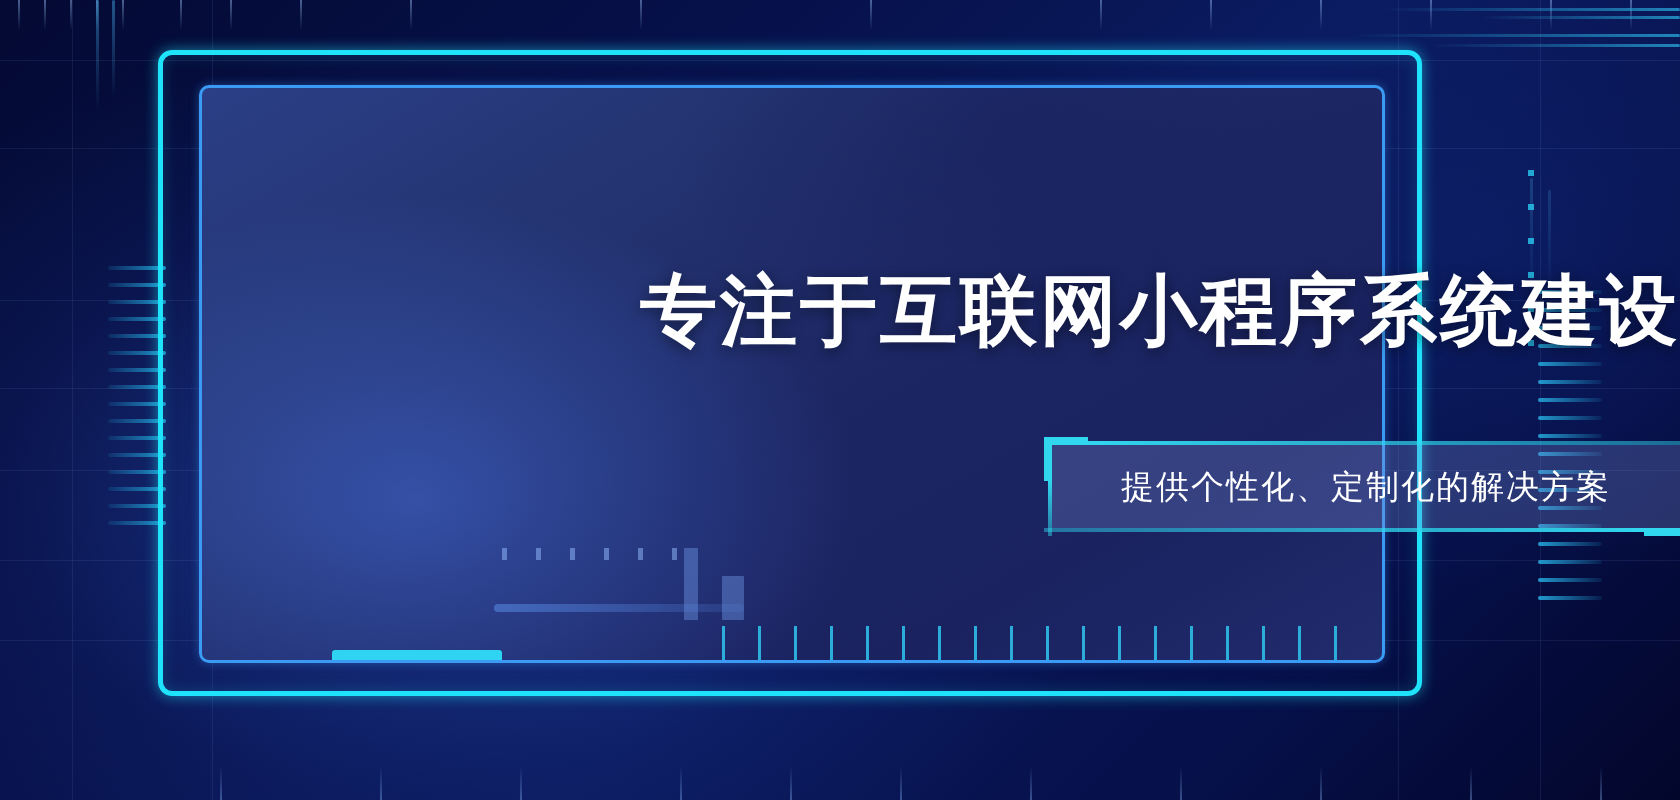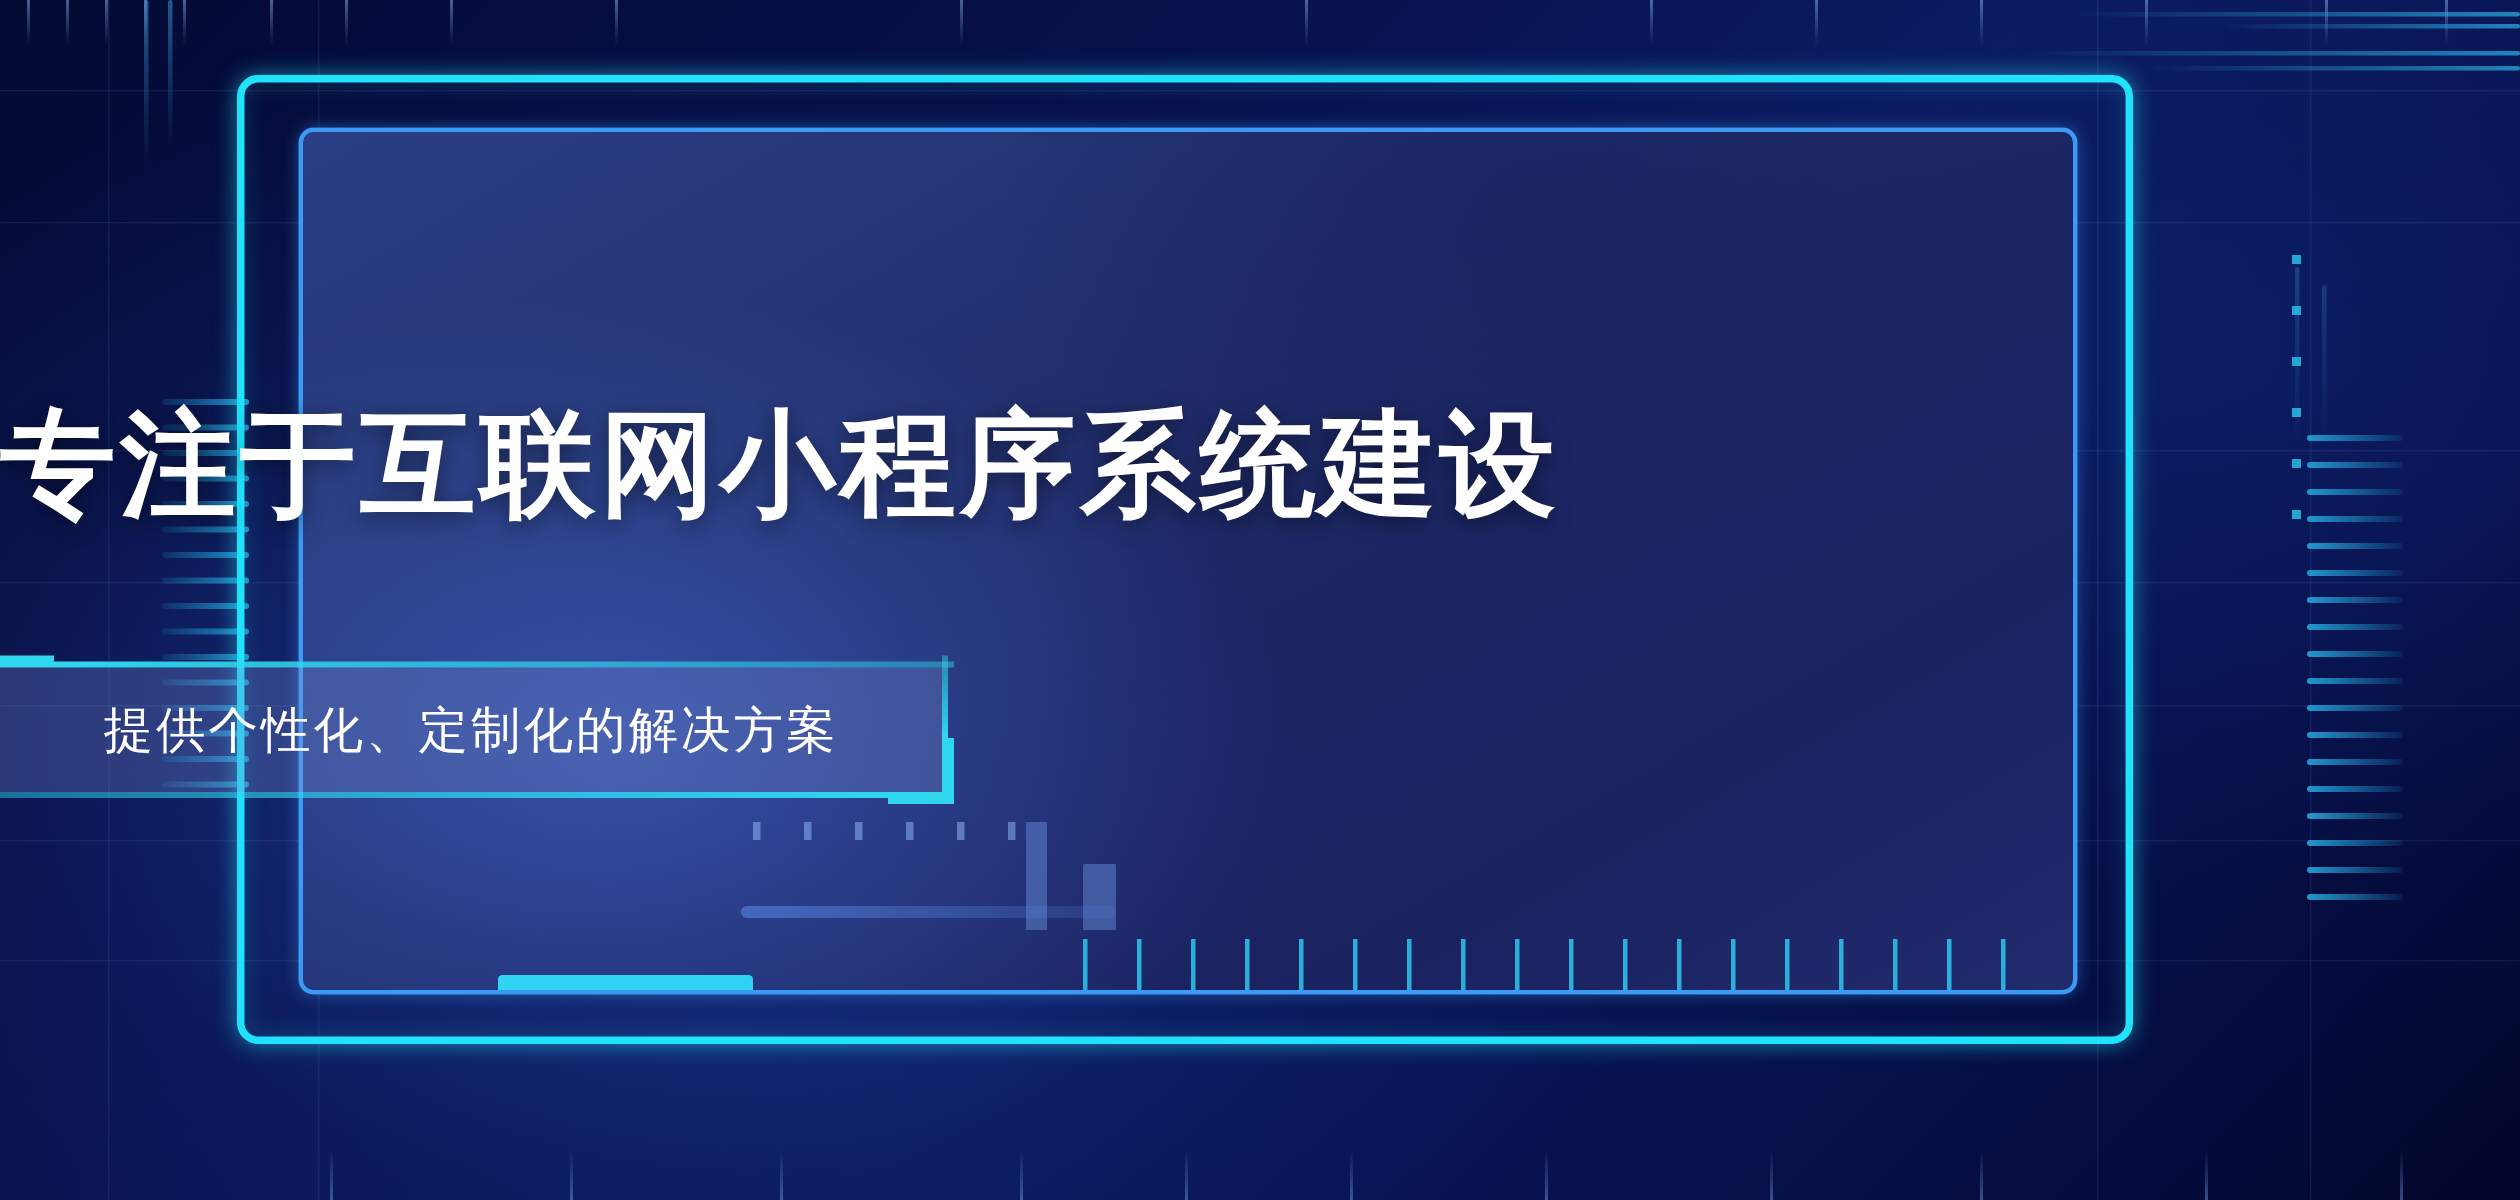--- a/index.html
+++ b/index.html
@@ -80,21 +80,21 @@
   }
   .inner-glow{
     position:absolute;inset:0;pointer-events:none;
     background:
       radial-gradient(ellipse 620px 420px at 18% 72%, rgba(70,110,215,0.55) 0%, rgba(70,110,215,0) 72%),
       radial-gradient(ellipse 520px 340px at 70% 8%, rgba(20,30,90,0.5) 0%, rgba(20,30,90,0) 70%);
   }
 
   
   .content{position:absolute;inset:0;display:flex;flex-direction:column;
-    align-items:flex-start;justify-content:center;z-index:6;}
+    align-items:flex-end;justify-content:center;z-index:6;}
 
   .headline{
     color:#ffffff;font-size:77px;font-weight:bold;letter-spacing:3px;
     line-height:1;white-space:nowrap;
     text-shadow:0 3px 14px rgba(0,0,0,0.45);
     margin:0 0 96px 0;
   }
 
   .sub-wrap{position:relative;padding:0;}
   .sub-box{

